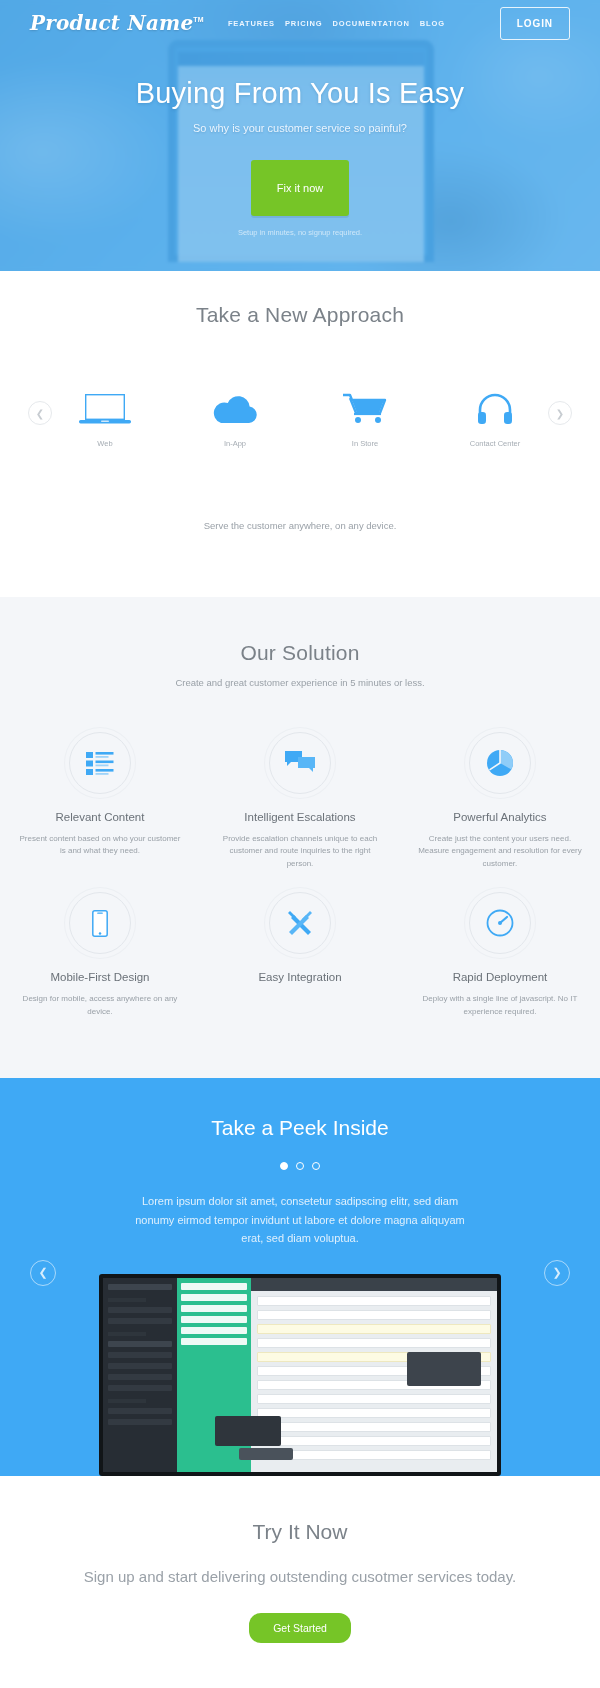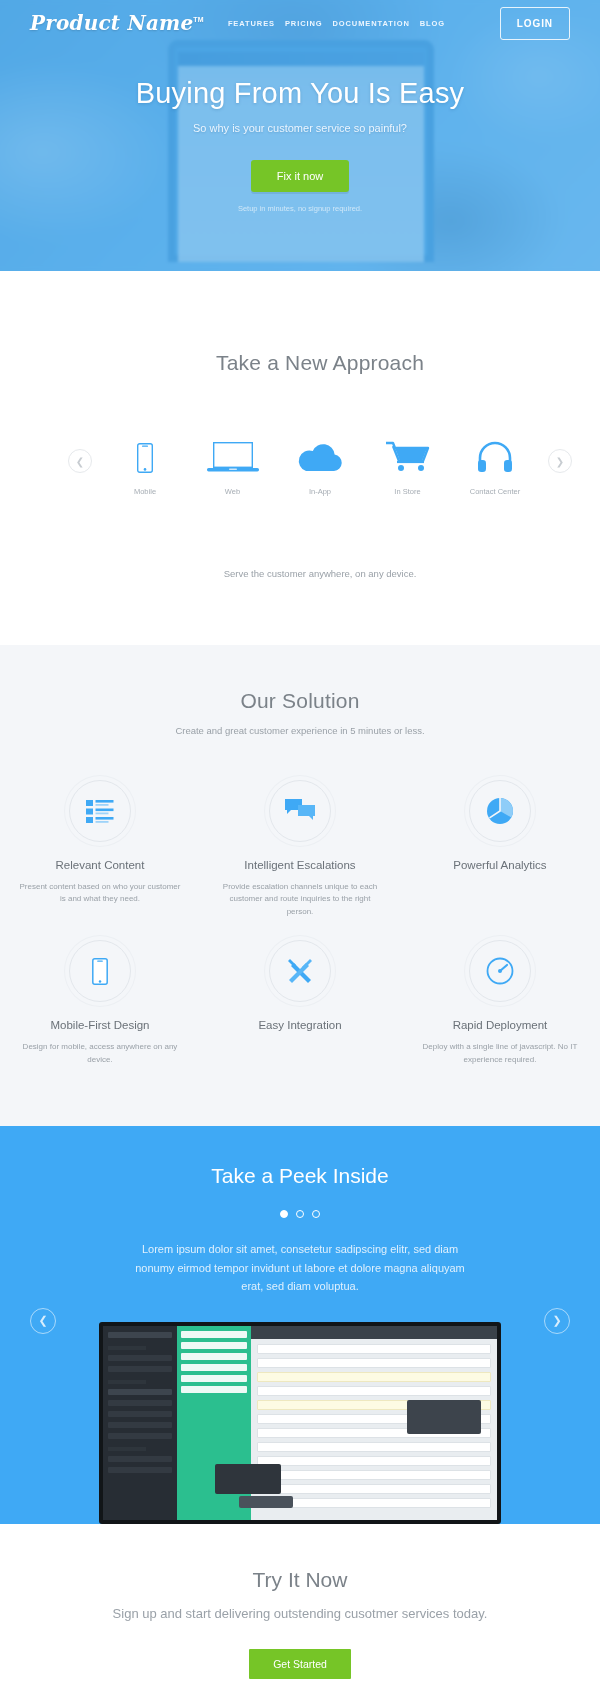--- a/index.html
+++ b/index.html
@@ -82,42 +82,42 @@
     letter-spacing: .2px; line-height: 1.1;
     text-shadow: 0 1px 3px rgba(30,90,140,.25);
   }
   .hero-sub {
     margin-top: 12px; font-size: 11px; color: #eaf5ff;
     text-shadow: 0 1px 2px rgba(30,90,140,.25);
   }
   .hero-cta {
     display: inline-block; margin-top: 26px;
     background: #76c527; color: #fff; font-size: 11px;
-    padding: 10px 26px; border: none; border-radius: 3px;
+    padding: 22px 26px; border: none; border-radius: 3px;
     box-shadow: 0 2px 0 rgba(0,0,0,.08); cursor: pointer;
   }
   .hero-note {
     margin-top: 12px; font-size: 7.5px; color: rgba(255,255,255,.62);
   }
   .hero-arrow {
     position: absolute; left: 50%; bottom: -18px; transform: translateX(-50%);
     width: 0; height: 0; border-left: 22px solid transparent;
     border-right: 22px solid transparent; border-top: 19px solid #63b3ef;
     z-index: 6;
   }
   .section-title {
     text-align: center; font-size: 21px; color: #7b8289;
     font-weight: normal; letter-spacing: .2px;
   }
   .section-sub {
     text-align: center; font-size: 9.5px; color: #9aa1a8; margin-top: 12px;
   }
 
   
-  .approach { background: #fff; padding: 80px 0 66px; margin-left: 40px; }
+  .approach { background: #fff; padding: 32px 0 66px; }
   .carousel { position: relative; margin-top: 52px; padding: 0 62px; }
   .carousel-track { display: flex; justify-content: space-between; align-items: flex-end; }
   .carousel-item { width: 86px; text-align: center; }
   .carousel-icon { height: 46px; display: flex; align-items: flex-end; justify-content: center; }
   .carousel-label { margin-top: 14px; font-size: 7.5px; color: #a6adb4; }
   .c-arrow {
     position: absolute; top: 22px; width: 24px; height: 24px; border-radius: 50%;
     border: 1px solid #e6e9ec; color: #c7ccd1; font-size: 10px;
     display: flex; align-items: center; justify-content: center; cursor: pointer; background:#fff;
   }
@@ -174,24 +174,24 @@
   .ss-pop {
     position: absolute; background: #3d444c; border-radius: 2px;
   }
   .ss-pop.a { right: 16px; top: 74px; width: 74px; height: 34px; }
   .ss-pop.b { left: 112px; bottom: 26px; width: 66px; height: 30px; background: #2f353c; }
   .ss-pop.c { left: 136px; bottom: 12px; width: 54px; height: 12px; background: #4a525b; }
 
   
   .tryit { background: #fff; padding: 44px 0 56px; text-align: center; }
   .tryit-title { font-size: 21px; color: #7b8289; font-weight: normal; }
-  .tryit-sub { font-size: 13px; color: #9aa1a8; margin-top: 14px; }
+  .tryit-sub { font-size: 15px; color: #9aa1a8; margin-top: 24px; }
   .tryit-cta {
     margin-top: 28px; background: #76c527; color: #fff; font-size: 10.5px;
-    padding: 9px 24px; border: none; border-radius: 1px; cursor: pointer;
+    padding: 9px 24px; border: none; border-radius: 12px; cursor: pointer;
   }
 
   
   .footer { background: #f4f6f9; padding: 34px 0 26px; text-align: center; position: relative; }
   svg { display: block; }
 </style>
 </head>
 <body>
 
 <div class="page">
@@ -231,30 +231,20 @@
     <div class="carousel">
       <div class="c-arrow left">
         <span>❮</span>
       </div>
       <div class="c-arrow right">
         <span>❯</span>
       </div>
 
       <div class="carousel-track">
 
-        <div class="carousel-item">
-          <div class="carousel-icon">
-            <svg width="16" height="30" viewBox="0 0 16 30">
-              <rect x="0.7" y="0.7" width="14.6" height="28.6" rx="2" fill="#fff" stroke="#3fa9f5" stroke-width="1.4"></rect>
-              <rect x="5" y="2.6" width="6" height="1.2" rx=".6" fill="#3fa9f5"></rect>
-              <circle cx="8" cy="26.4" r="1.3" fill="#3fa9f5"></circle>
-            </svg>
-          </div>
-          <div class="carousel-label">Mobile</div>
-        </div>
 
         <div class="carousel-item">
           <div class="carousel-icon">
             <svg width="52" height="32" viewBox="0 0 52 32">
               <rect x="6.7" y="1.7" width="38.6" height="24.6" fill="#fff" stroke="#3fa9f5" stroke-width="1.4"></rect>
               <rect x="0" y="27" width="52" height="3.4" rx="1.6" fill="#3fa9f5"></rect>
               <rect x="22" y="27.6" width="8" height="1.4" rx=".7" fill="#cfe8fb"></rect>
             </svg>
           </div>
           <div class="carousel-label">Web</div>
@@ -343,20 +333,21 @@
           <span>
             <svg width="28" height="28" viewBox="0 0 28 28">
               <circle cx="14" cy="14" r="13" fill="#3fa9f5"></circle>
               <path d="M14 14 L14 1 A13 13 0 0 1 25.3 20.4 Z" fill="#8fcdf8"></path>
               <path d="M14 14 L3 7.4 A13 13 0 0 0 14 27 Z" fill="#fff" opacity=".0"></path>
               <path d="M14 1 L14 14 L3.5 20.8" fill="none" stroke="#f4f6f9" stroke-width="1.6"></path>
             </svg>
           </span>
         </div>
         <div class="feature-title">Powerful Analytics</div>
+        <div class="feature-desc">Create just the content your users need. Measure engagement and resolution for every customer.</div>
       </div>
 
       <div class="feature">
         <div class="feature-ring">
           <span>
             <svg width="16" height="27" viewBox="0 0 16 27">
               <rect x="0.8" y="0.8" width="14.4" height="25.4" rx="2" fill="#fff" stroke="#3fa9f5" stroke-width="1.5"></rect>
               <rect x="5.2" y="2.6" width="5.6" height="1.1" rx=".55" fill="#3fa9f5"></rect>
               <circle cx="8" cy="23.6" r="1.25" fill="#3fa9f5"></circle>
             </svg>

